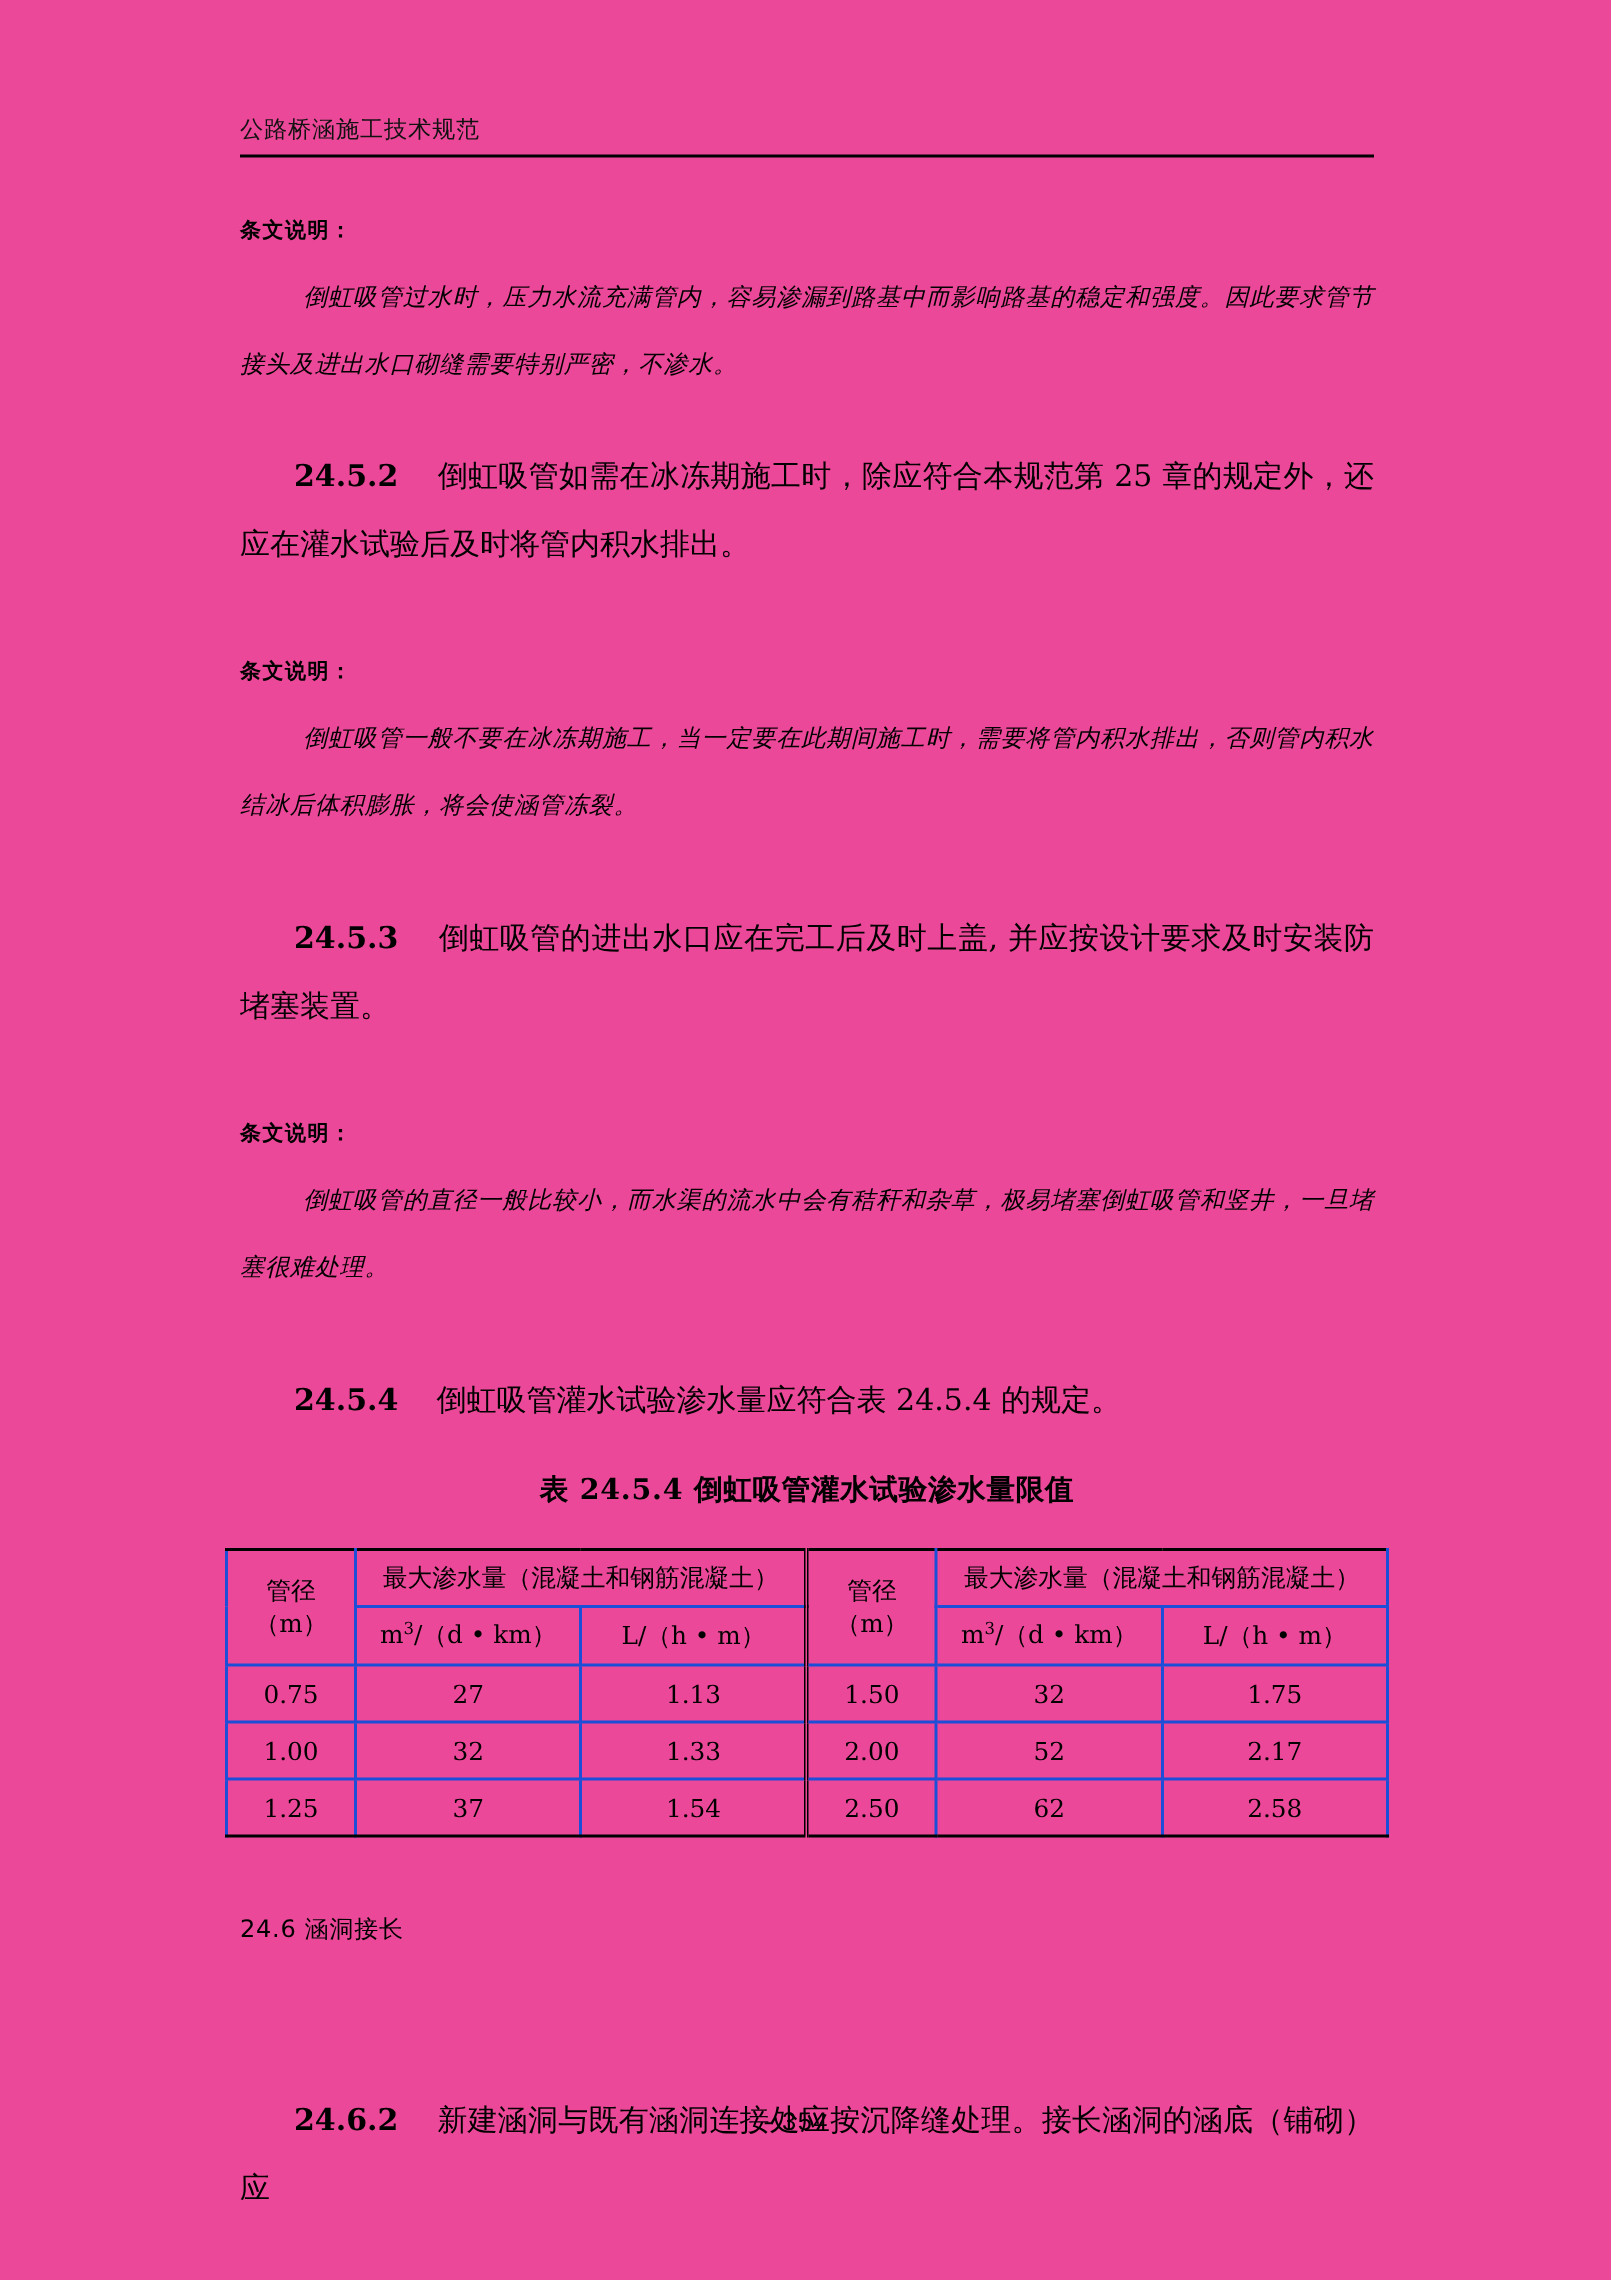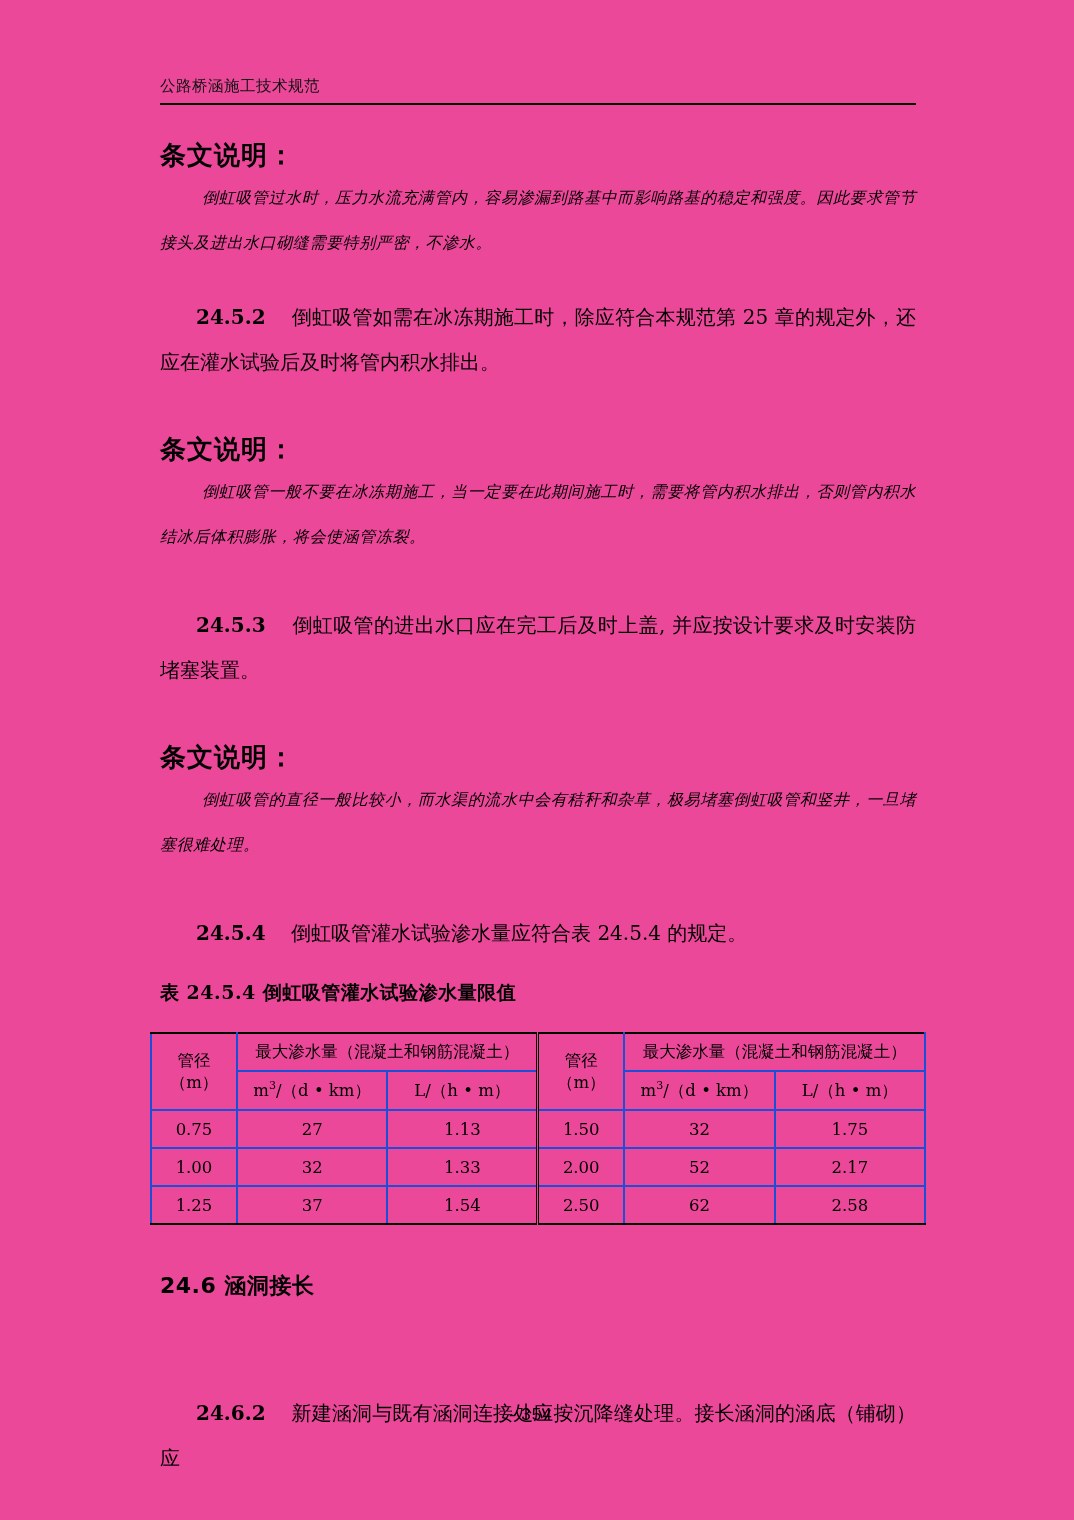--- a/index.html
+++ b/index.html
@@ -33,24 +33,24 @@
     letter-spacing: 0.5px;
     color: #111;
     font-family: "DejaVu Serif", "Liberation Serif", serif;
   }
   .runhead-rule {
     margin-top: 6px;
     border-bottom: 2px solid #000;
     width: 756px;
   }
   .note-title {
-    font-size: 26px;
+    font-size: 14px;
     line-height: 40px;
     font-weight: bold;
-    font-family: Liberation Sans, sans-serif;
+    font-family: Liberation Serif, serif;
     letter-spacing: 1px;
   }
   .note-body {
     font-size: 16px;
     line-height: 45px;
     font-style: italic;
     font-family: "DejaVu Serif", "Liberation Serif", serif;
     text-align: justify;
     text-justify: inter-ideograph;
     letter-spacing: 0.6px;
@@ -66,29 +66,30 @@
     text-align: justify;
     text-justify: inter-ideograph;
   }
   .clause .ind { padding-left: 36px; }
   .gap-s { height: 18px; }
   .gap-m { height: 30px; }
   .gap-l { height: 44px; }
 
   
   .sec-head {
-    font-size: 22px;
-    font-weight: bold;
+    font-size: 16px;
+    font-weight: normal;
     font-family: "DejaVu Sans", "Liberation Sans", sans-serif;
     letter-spacing: 0.5px;
     line-height: 34px;
   }
 
   
   .tbl-caption {
+    text-align: center;
     font-size: 19px;
     font-weight: bold;
     font-family: "DejaVu Serif", "Liberation Serif", serif;
     margin-top: 6px;
     margin-bottom: 10px;
     letter-spacing: 0.5px;
   }
   table.data {
     border-collapse: collapse;
     width: 776px;

